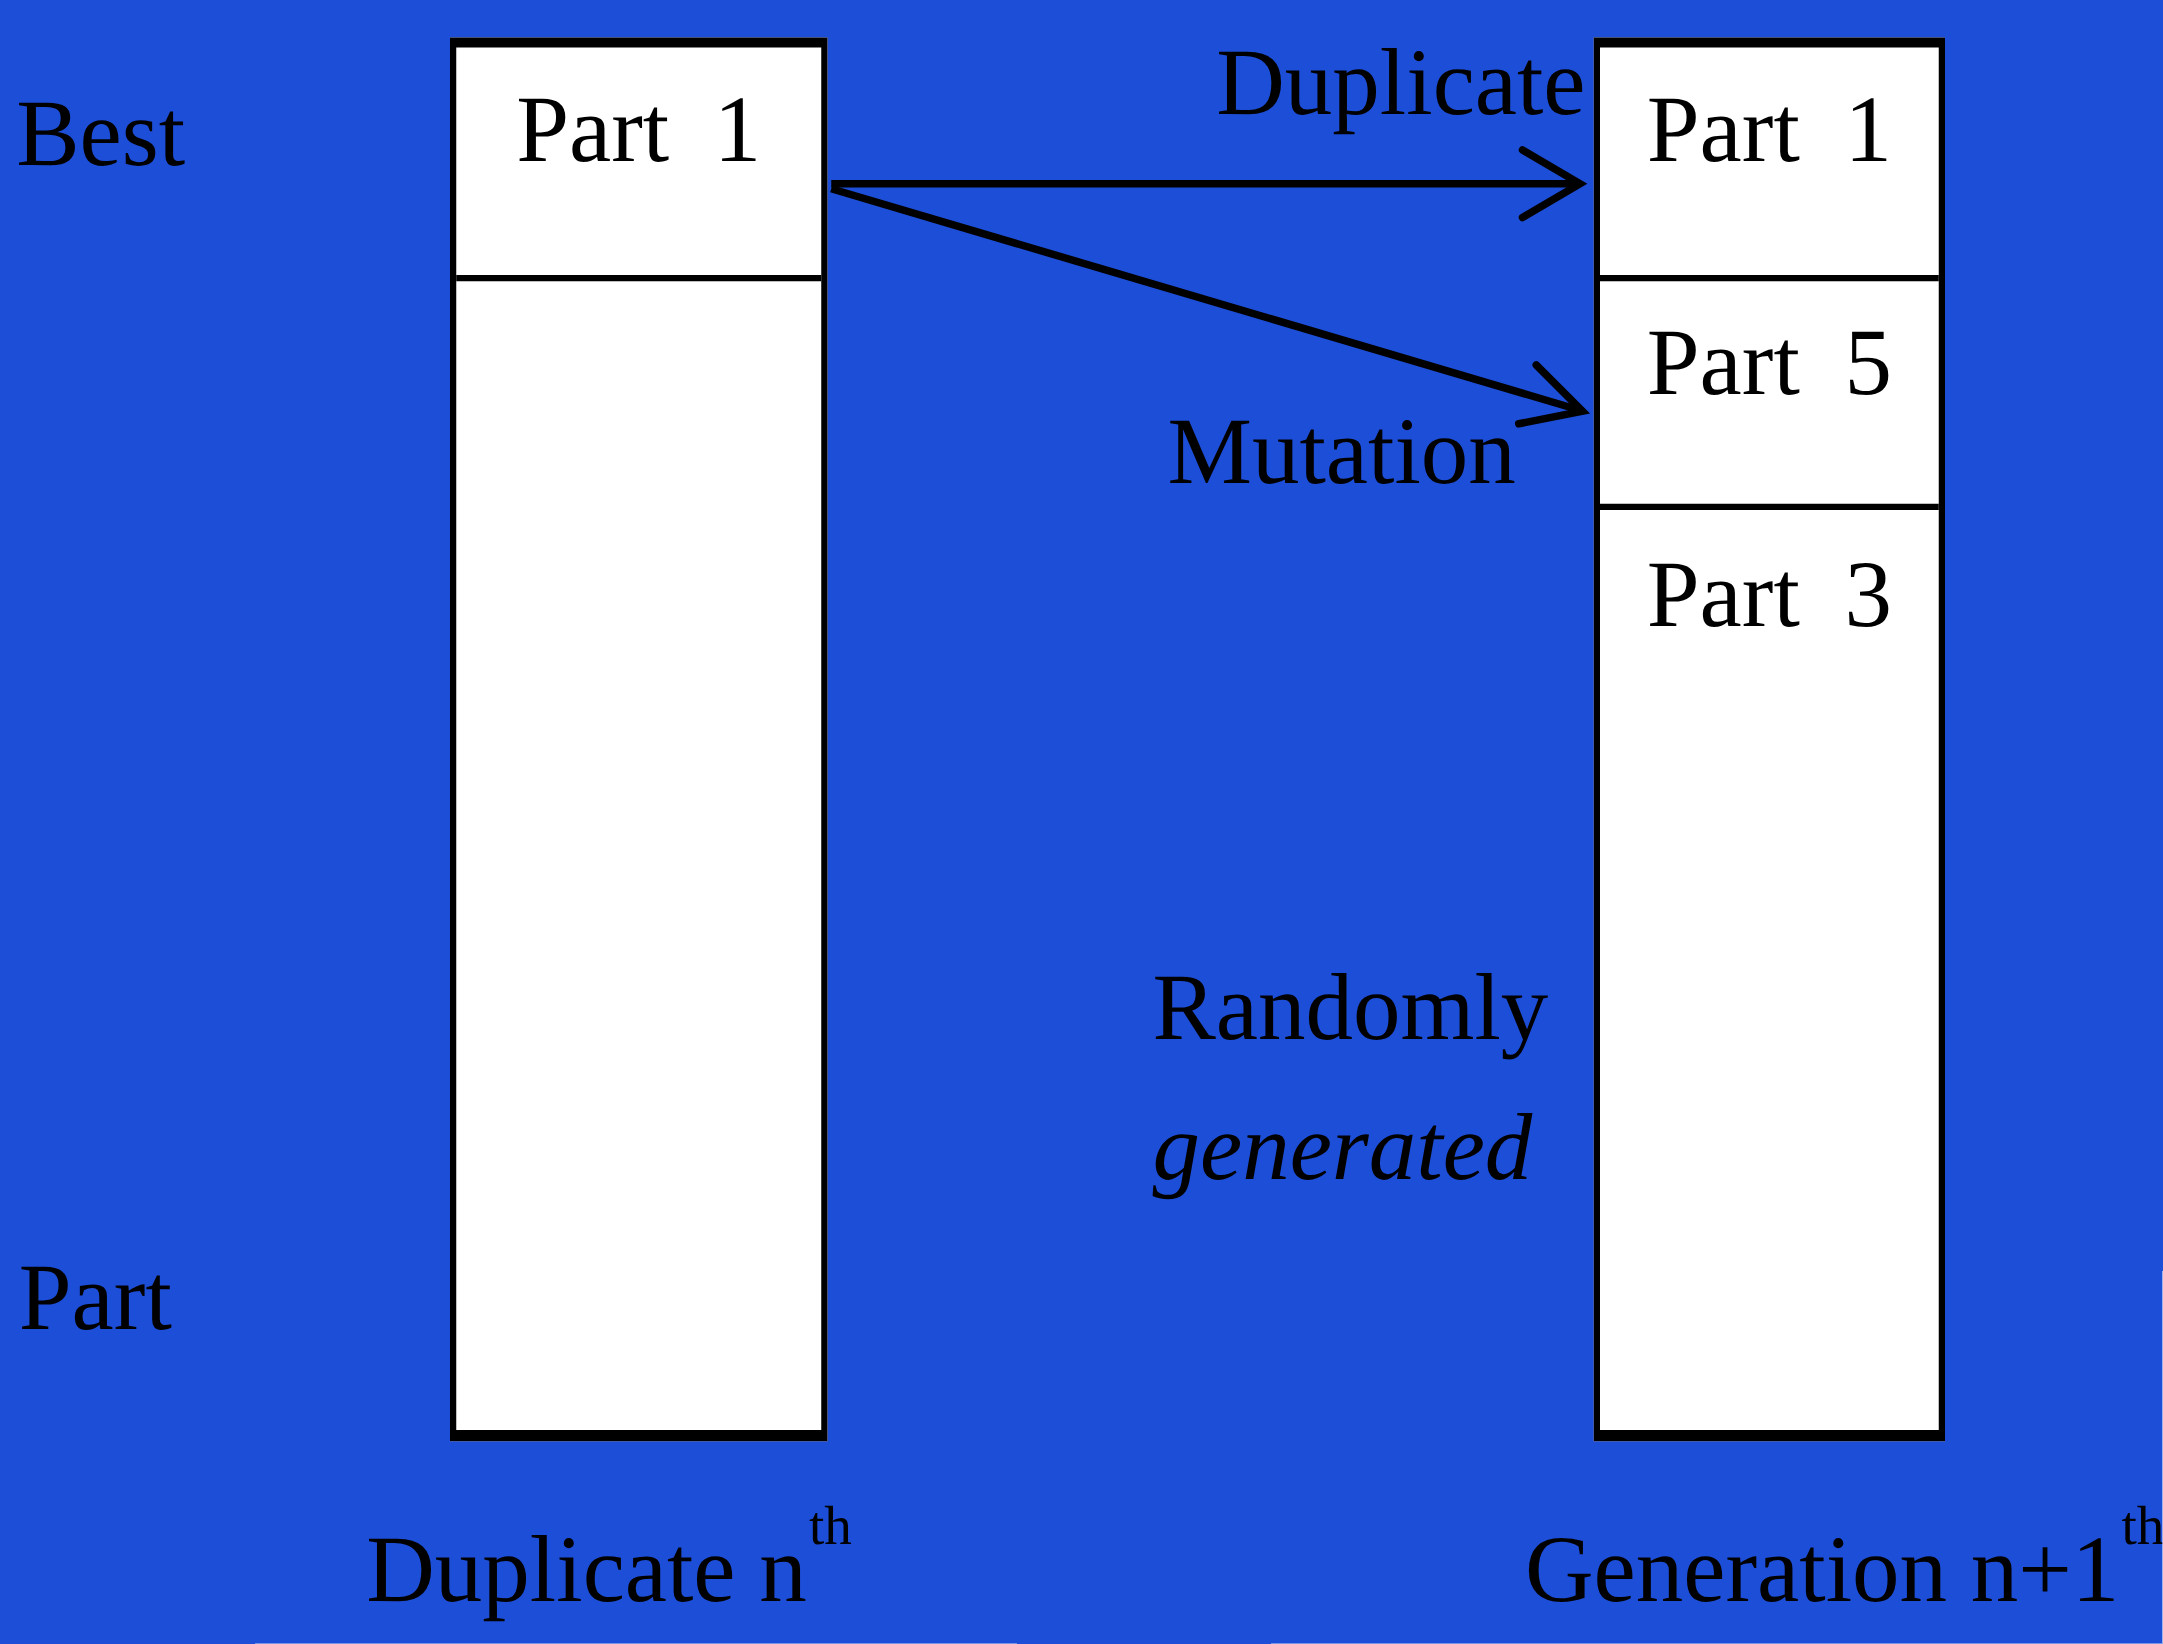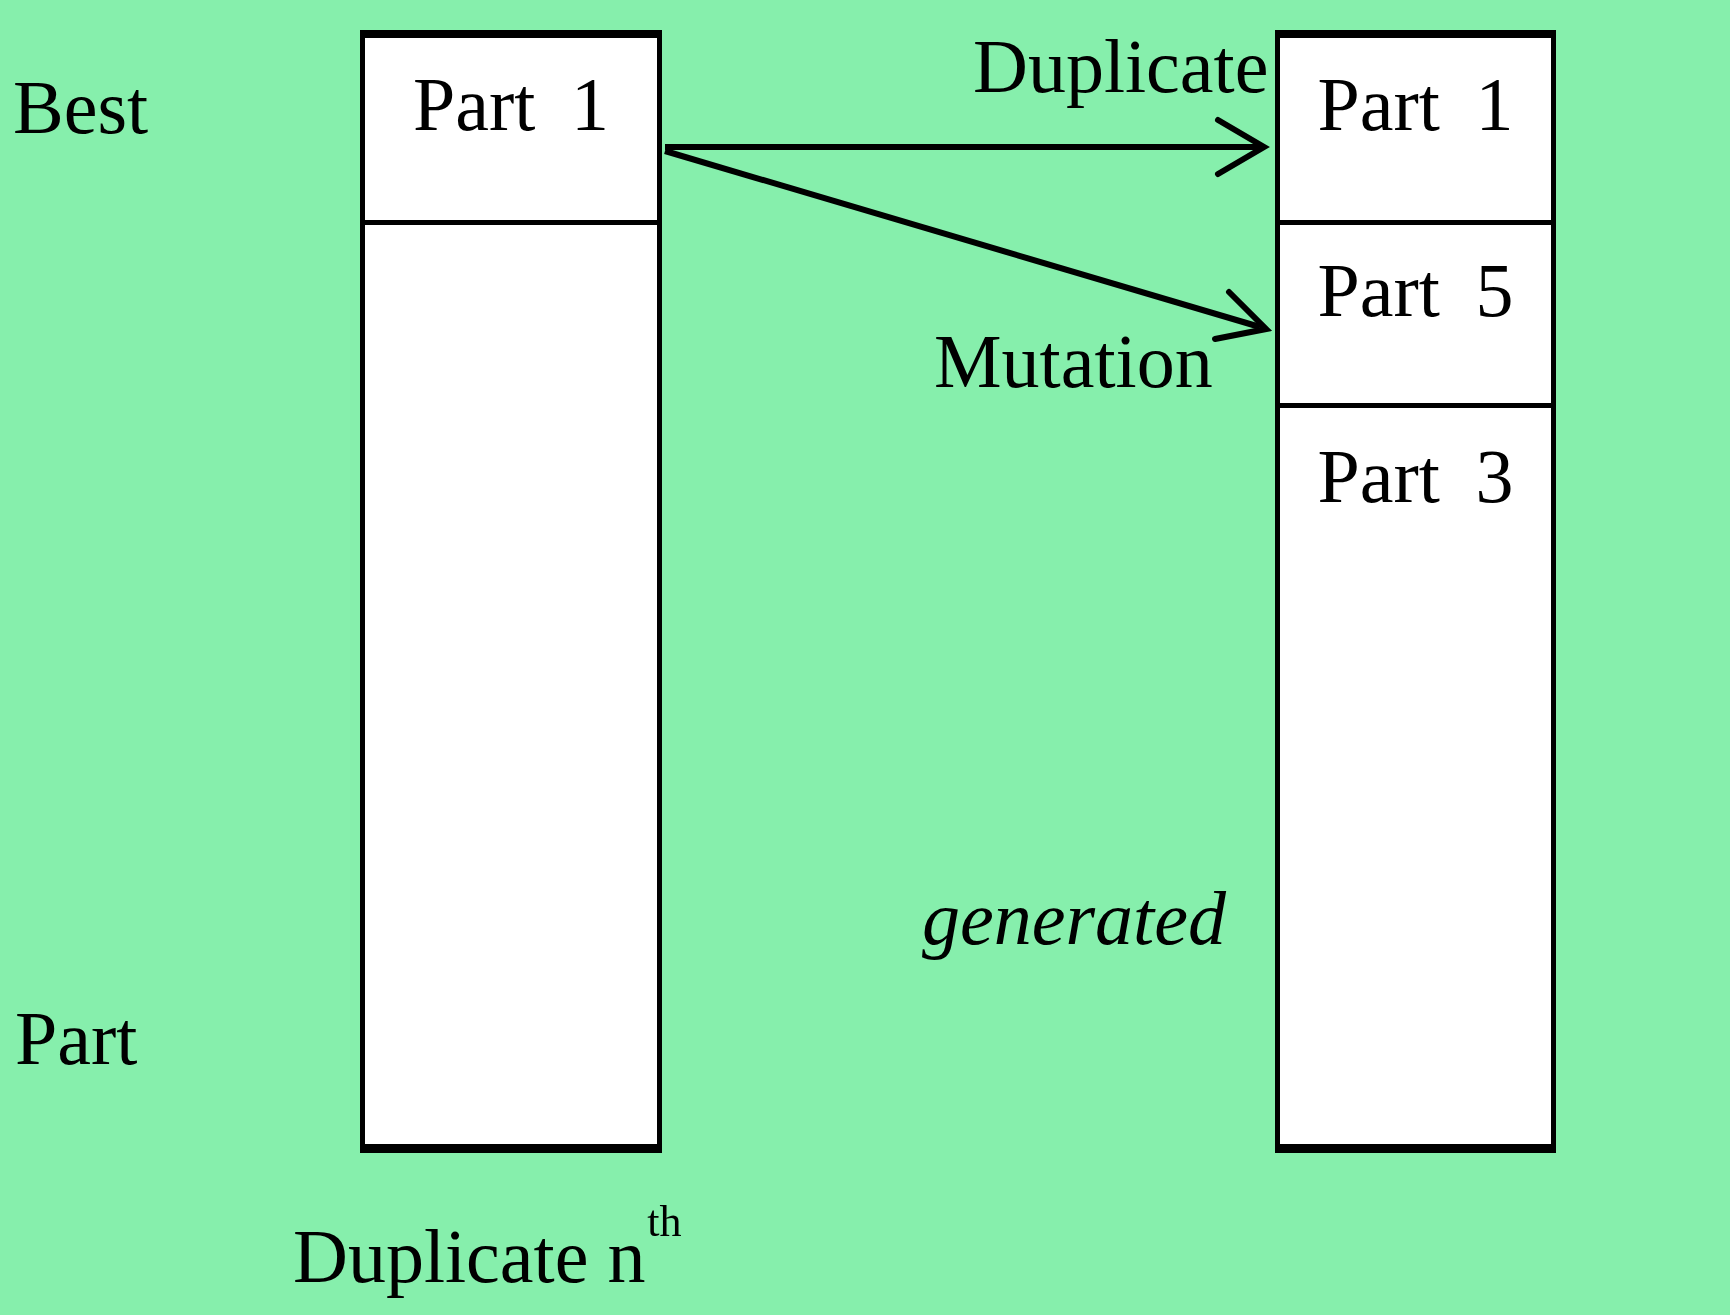--- a/index.html
+++ b/index.html
@@ -4,21 +4,21 @@
 <style>
   html, body {
     margin: 0;
     padding: 0;
     background: #ffffff;
   }
   .canvas {
     position: relative;
     width: 1730px;
     height: 1315px;
-    background: #86efac;
+    background: #1d4ed8;
     font-family: "Liberation Serif", "DejaVu Serif", serif;
     color: #000000;
     overflow: hidden;
   }
   .label {
     position: absolute;
     font-size: 76px;
     line-height: 1;
     white-space: nowrap;
     color: #000000;
@@ -117,19 +117,23 @@
 
     <line x1="665" y1="147" x2="1260" y2="147" stroke="#000" stroke-width="6"></line>
     <polyline points="1218,120 1264,147 1218,174" fill="none" stroke="#000" stroke-width="6" stroke-linecap="round"></polyline>
 
     <line x1="665" y1="151" x2="1260" y2="327" stroke="#000" stroke-width="6"></line>
     <polyline points="1229,292 1266,329 1215,339" fill="none" stroke="#000" stroke-width="6" stroke-linecap="round"></polyline>
   </svg>
 
   <div class="label duplicate-label">Duplicate</div>
   <div class="label mutation-label">Mutation</div>
+  <div class="label randomly-line1">Randomly</div>
   <div class="label randomly-line2">generated</div>
 
   <div class="caption caption-left">
     <span>Duplicate n</span><sup>th</sup>
   </div>
+  <div class="caption caption-right">
+    <span>Generation n+1</span><sup>th</sup>
+  </div>
 
 </div>
 
 </body></html>

